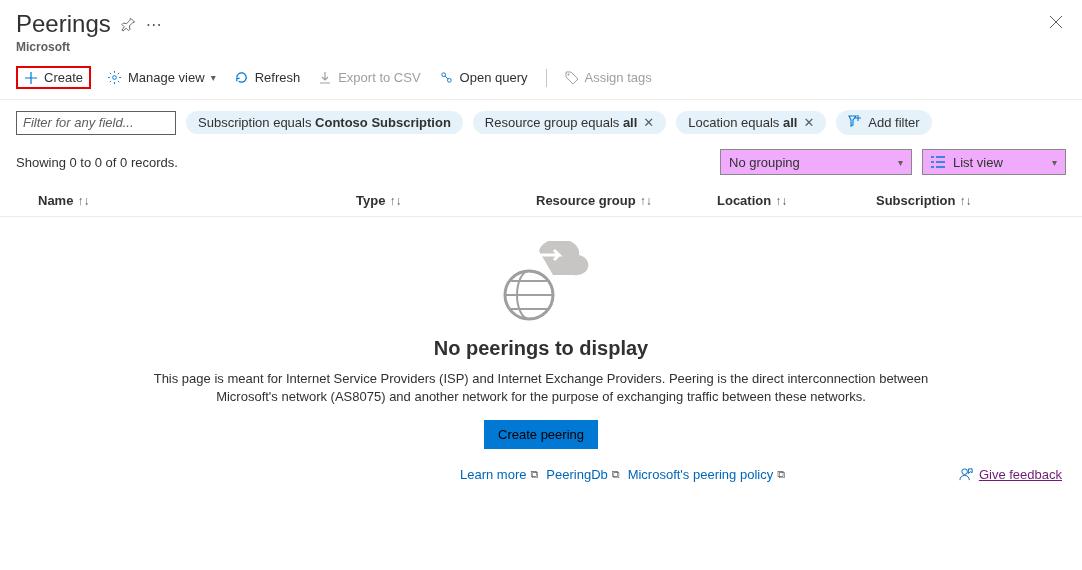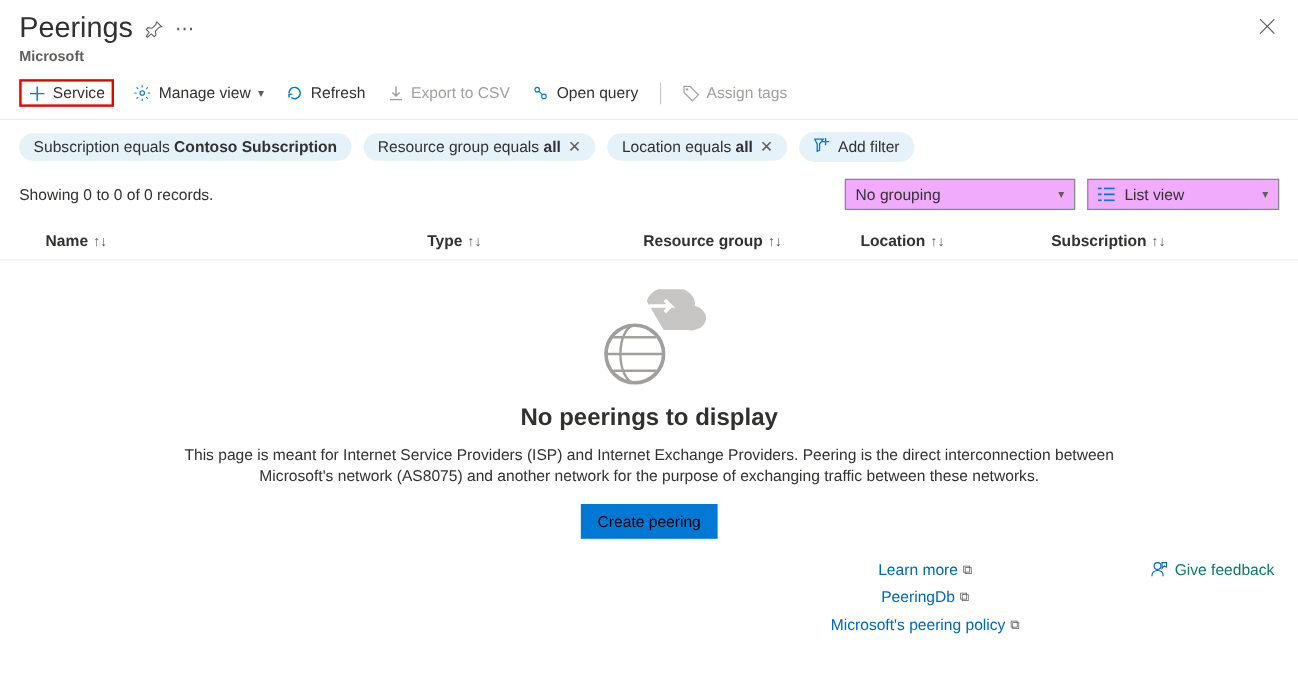--- a/index.html
+++ b/index.html
@@ -128,21 +128,21 @@
       padding: 0 8px;
       font-size: 13px;
       display: flex;
       align-items: center;
       justify-content: space-between;
       gap: 8px;
       background: #f0abfc;
       cursor: pointer;
     }
     .grouping-box { width: 192px; }
-    .listview-box { width: 160px; }
+    .listview-box { width: 144px; }
     .table-header {
       display: flex;
       padding: 8px 16px;
       border-bottom: 1px solid #edebe9;
       font-size: 13px;
       font-weight: 600;
       color: #323130;
     }
     .th { display: flex; align-items: center; gap: 4px; cursor: pointer; }
     .th-name { width: 340px; padding-left: 22px; }
@@ -176,44 +176,45 @@
     .primary-btn {
       background: #0078d4;
       color: #000000;
       border: none;
       padding: 7px 14px;
       font-size: 13px;
       cursor: pointer;
     }
     .links-col {
       display: flex;
-      flex-direction: column;
-      align-items: center;
+      flex-direction: row;
+      align-items: flex-end;
       gap: 8px;
       margin: 18px 0 0 460px;
     }
     .ext-link {
       color: #0066b8;
       font-size: 13px;
       display: flex;
       align-items: center;
       gap: 4px;
       cursor: pointer;
     }
     .ext-ic { font-size: 11px; color: #605e5c; }
     .feedback {
       position: absolute;
       right: 20px;
       top: 250px;
-      color: #0f766e;
+      color: #701a75;
       font-size: 13px;
       display: flex;
       align-items: center;
       gap: 5px;
       cursor: pointer;
+      text-decoration: underline;
     }
     .chev { font-size: 10px; color: #605e5c; }
     svg { display: block; }
   </style>
 </head>
 <body>
 
 <div class="header">
   <div class="title-row">
     <span class="page-title">Peerings</span>
@@ -232,21 +233,21 @@
   </div>
 </div>
 
 <div class="toolbar">
   <div class="tb-btn highlight-box">
     <span class="ic">
       <svg width="14" height="14" viewBox="0 0 14 14">
           <path d="M7 1v12M1 7h12" stroke="#0078d4" stroke-width="1.2"></path>
         </svg>
     </span>
-    <span>Service</span>
+    <span>Create</span>
   </div>
   <div class="tb-btn">
     <span class="ic">
       <svg width="15" height="15" viewBox="0 0 16 16">
           <circle cx="8" cy="8" r="2" fill="none" stroke="#0078d4"></circle>
           <path d="M8 1v2M8 13v2M1 8h2M13 8h2M3 3l1.4 1.4M11.6 11.6L13 13M13 3l-1.4 1.4M4.4 11.6L3 13" stroke="#0078d4" stroke-width="1"></path>
         </svg>
     </span>
     <span>Manage view</span>
     <span class="chev">▾</span>
@@ -284,20 +285,21 @@
       <svg width="14" height="14" viewBox="0 0 14 14">
           <path d="M1 6V1h5l7 7-5 5z" fill="none" stroke="#a19f9d"></path>
           <circle cx="3.5" cy="3.5" r="1" fill="#a19f9d"></circle>
         </svg>
     </span>
     <span>Assign tags</span>
   </div>
 </div>
 
 <div class="filter-row">
+  <input class="filter-input" placeholder="Filter for any field..." style="">
   <div class="pill">
     <span><span>Subscription equals </span><b>Contoso Subscription</b></span>
   </div>
   <div class="pill">
     <span><span>Resource group equals </span><b>all</b></span>
     <span class="x">✕</span>
   </div>
   <div class="pill">
     <span><span>Location equals </span><b>all</b></span>
     <span class="x">✕</span>

